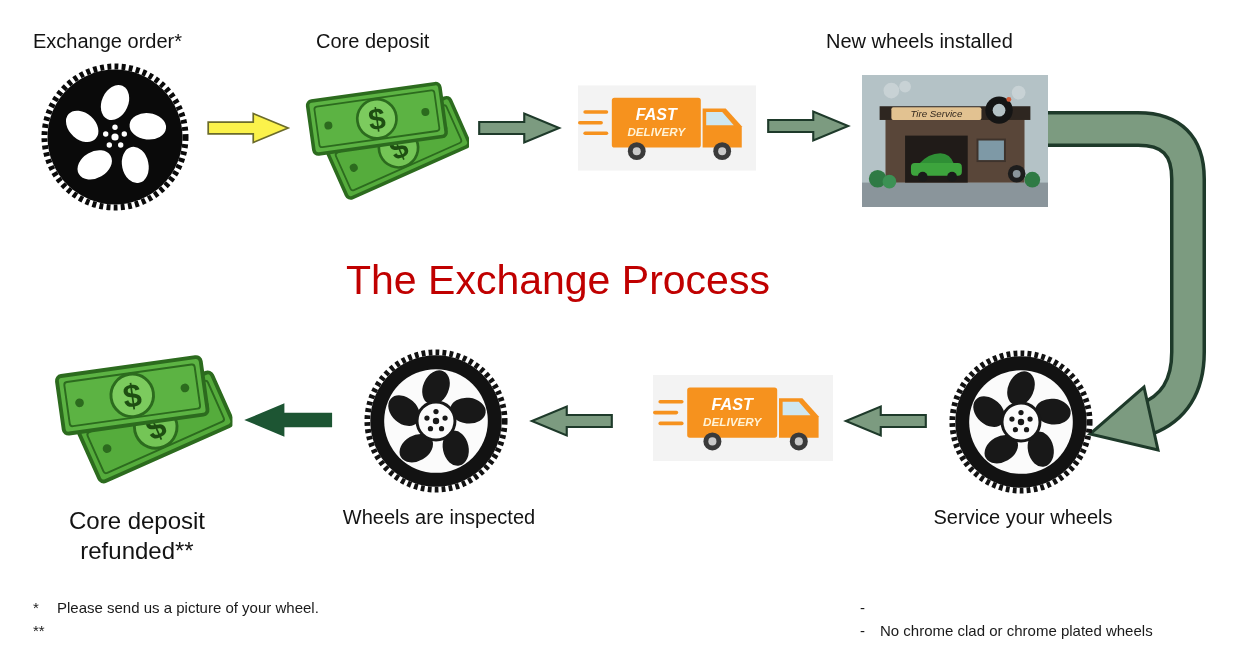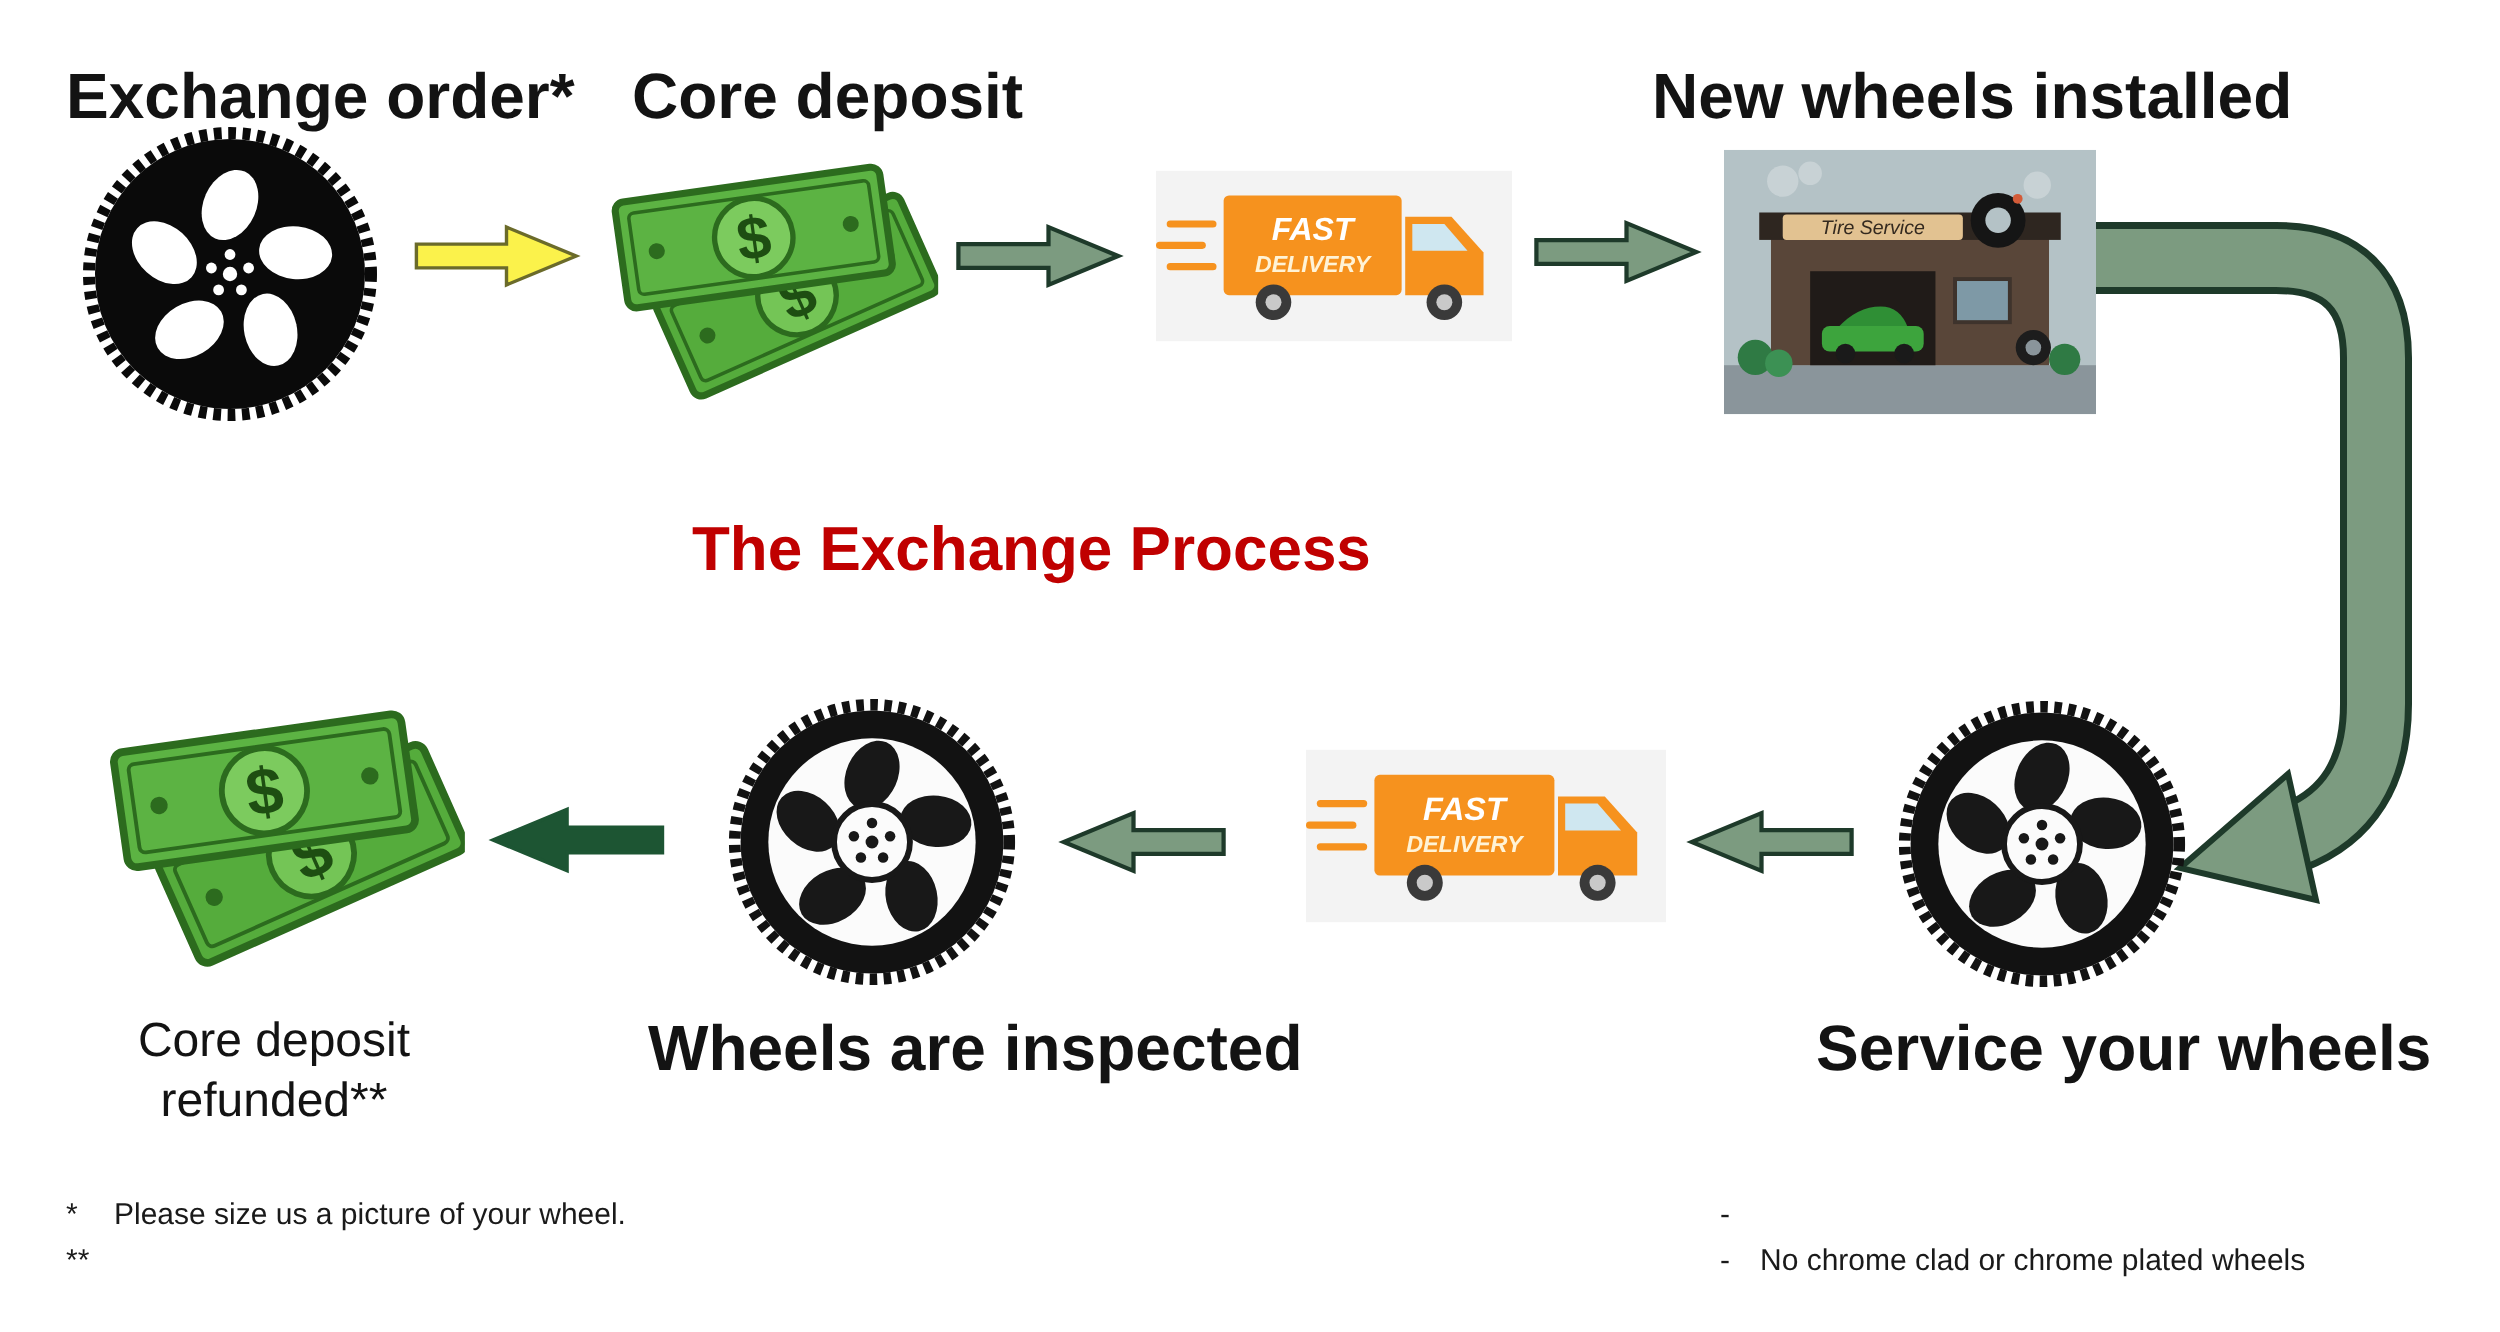--- a/index.html
+++ b/index.html
@@ -1,21 +1,21 @@
 <!DOCTYPE html>
 <html><head>
 <meta charset="utf-8">
 <style>
   html,body{margin:0;padding:0;}
   body{width:1250px;height:666px;background:#ffffff;font-family:"Liberation Sans",sans-serif;color:#131313;}
   .canvas{position:relative;width:1250px;height:666px;background:#ffffff;overflow:hidden;}
   .abs{position:absolute;}
-  .step-label{font-size:32px;font-weight:700;color:#131313;white-space:nowrap;}
+  .step-label{font-size:20px;font-weight:400;color:#131313;white-space:nowrap;}
   .center{text-align:center;}
-  .title{font-size:31px;font-weight:700;color:#C00000;white-space:nowrap;}
+  .title{font-size:41px;font-weight:400;color:#C00000;white-space:nowrap;}
   .refund-label{font-size:24px;font-weight:500;line-height:30px;}
   .footnote-line{display:flex;font-size:15px;line-height:23px;color:#1a1a1a;}
   .footnote-marker{flex:none;width:24px;}
   .fn-right .footnote-marker{width:20px;}
   .flip{transform:scaleX(-1);}
   svg text{font-family:"Liberation Sans",sans-serif;}
   .defs-svg{position:absolute;width:0;height:0;overflow:hidden;}
 </style>
 </head>
 <body>
@@ -212,21 +212,21 @@
     <use href="#sym-money"></use>
   </svg>
   <div class="abs refund-label center" style="left:42px;top:506px;width:190px">
     <div>Core deposit</div>
     <div>refunded**</div>
   </div>
 
   <div class="abs" style="left:33px;top:596px">
     <div class="footnote-line">
       <span class="footnote-marker">*</span>
-      <span>Please size us a picture of your wheel.</span>
+      <span>Please send us a picture of your wheel.</span>
     </div>
     <div class="footnote-line">
       <span class="footnote-marker">**</span>
     </div>
   </div>
 
   <div class="abs fn-right" style="left:860px;top:596px">
     <div class="footnote-line">
       <span class="footnote-marker">-</span>
     </div>

